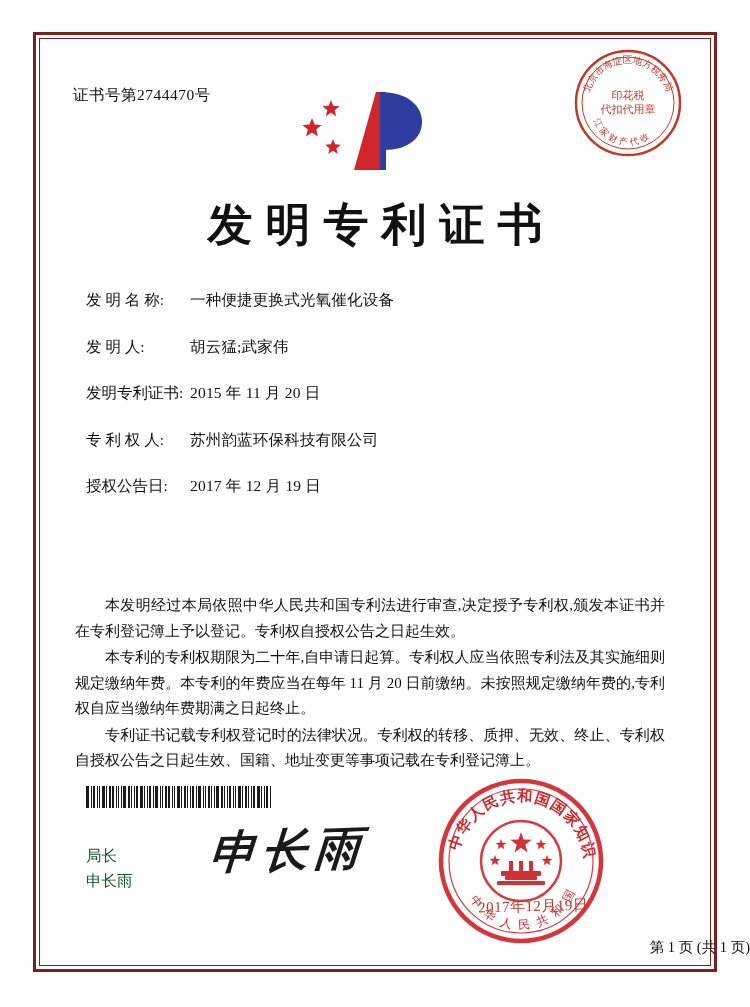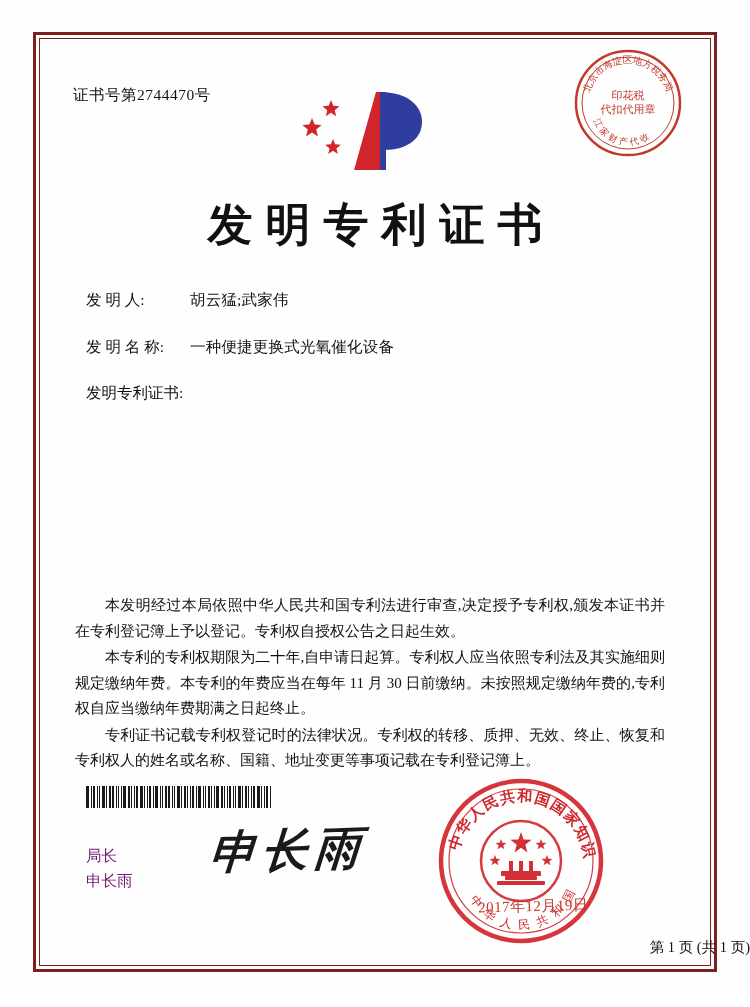--- a/index.html
+++ b/index.html
@@ -147,21 +147,21 @@
     margin-right: 1.5px;
   }
 
   
   .director {
     position: absolute;
     left: 86px;
     top: 843px;
     font-size: 15.5px;
     line-height: 25px;
-    color: #701a75;
+    color: #14532d;
   }
 
   
   .signature {
     position: absolute;
     left: 210px;
     top: 820px;
     font-size: 46px;
     font-family: "DejaVu Serif", "Liberation Serif", serif;
     font-style: italic;
@@ -242,36 +242,45 @@
       <text font-family="DejaVu Serif, serif" font-size="9" fill="#c0392b">
         <textPath href="#arcBot" startOffset="10%">江 家 财 产 代 收</textPath>
       </text>
     </svg>
   </div>
 
   <div class="main-title">发明专利证书</div>
 
   <div class="fields">
     <div class="field-row">
+      <span class="field-label">发 明 名 称:</span>
+      <span class="field-value">一种便捷更换式光氧催化设备</span>
+    </div>
+    <div class="field-row">
       <span class="field-label">发 明 人:</span>
       <span class="field-value">胡云猛;武家伟</span>
     </div>
     <div class="field-row">
-      <span class="field-label">发 明 名 称:</span>
-      <span class="field-value">一种便捷更换式光氧催化设备</span>
-    </div>
-    <div class="field-row">
       <span class="field-label">发明专利证书:</span>
+      <span class="field-value">2015 年 11 月 20 日</span>
+    </div>
+    <div class="field-row">
+      <span class="field-label">专 利 权 人:</span>
+      <span class="field-value">苏州韵蓝环保科技有限公司</span>
+    </div>
+    <div class="field-row">
+      <span class="field-label">授权公告日:</span>
+      <span class="field-value">2017 年 12 月 19 日</span>
     </div>
   </div>
 
   <div class="body-text">
     <p>本发明经过本局依照中华人民共和国专利法进行审查,决定授予专利权,颁发本证书并在专利登记簿上予以登记。专利权自授权公告之日起生效。</p>
-    <p>本专利的专利权期限为二十年,自申请日起算。专利权人应当依照专利法及其实施细则规定缴纳年费。本专利的年费应当在每年 11 月 30 日前缴纳。未按照规定缴纳年费的,专利权自应当缴纳年费期满之日起终止。</p>
-    <p>专利证书记载专利权登记时的法律状况。专利权的转移、质押、无效、终止、恢复和专利权人的姓名或名称、国籍、地址变更等事项记载在专利登记簿上。</p>
+    <p>本专利的专利权期限为二十年,自申请日起算。专利权人应当依照专利法及其实施细则规定缴纳年费。本专利的年费应当在每年 11 月 20 日前缴纳。未按照规定缴纳年费的,专利权自应当缴纳年费期满之日起终止。</p>
+    <p>专利证书记载专利权登记时的法律状况。专利权的转移、质押、无效、终止、专利权自授权公告之日起生效、国籍、地址变更等事项记载在专利登记簿上。</p>
   </div>
 
   <div class="barcode" id="barcode">
       <i style="width:3px"></i>
       <i style="width:1px"></i>
       <i style="width:2px"></i>
       <i style="width:1px"></i>
       <i style="width:1px"></i>
       <i style="width:3px"></i>
       <i style="width:1px"></i>

